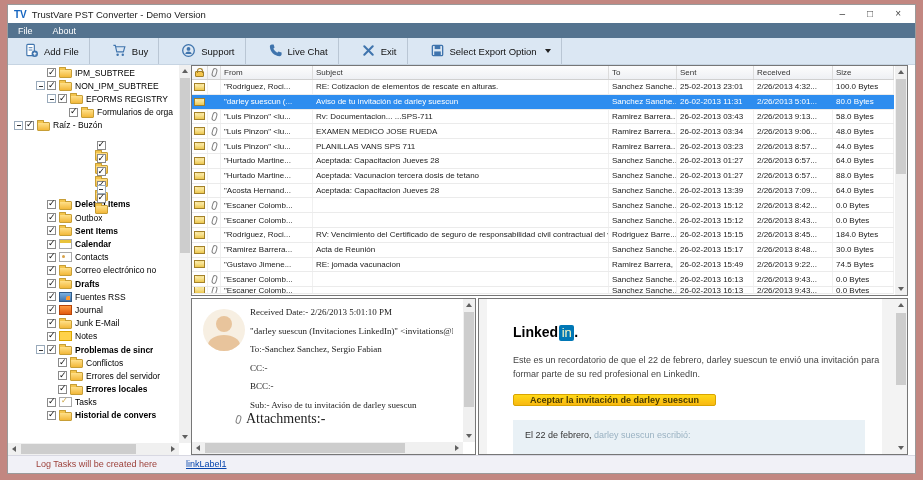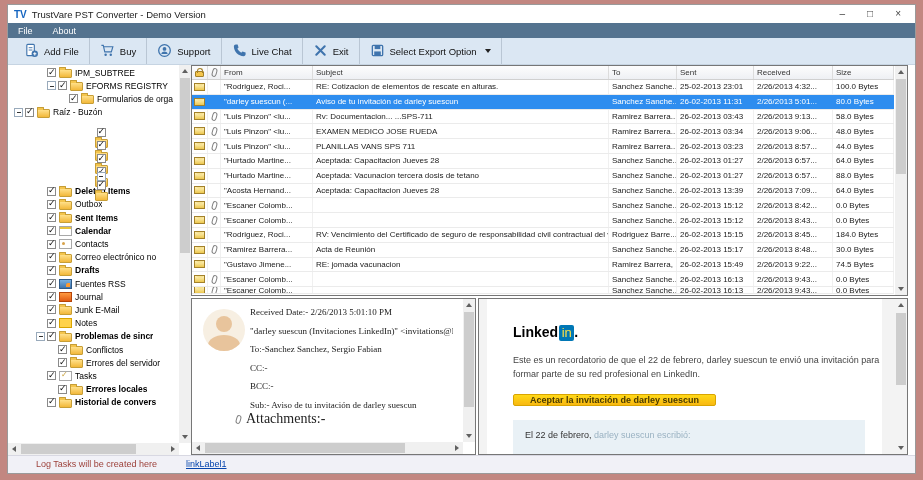--- a/index.html
+++ b/index.html
@@ -12,21 +12,21 @@
   .app-logo{color:#1565c0;font-weight:bold;font-size:10px;margin-right:5px;}
   .title{font-size:9.5px;color:#222;}
   .win-controls{margin-left:auto;display:flex;gap:22px;color:#444;font-size:10px;line-height:10px;padding-right:8px;}
   .win-controls span{cursor:default;}
 
   
   .menubar{height:15px;background:#54738f;display:flex;align-items:center;padding-left:10px;gap:20px;flex:none;}
   .menu-item{color:#fff;font-size:9px;}
 
   
-  .toolbar{height:27px;background:#dbe7f3;display:flex;align-items:stretch;padding-left:6px;flex:none;border-bottom:1px solid #c6d4e2;}
+  .toolbar{height:27px;background:#dbe7f3;display:flex;align-items:stretch;padding-left:6px;flex:none;border-bottom:1px solid #c6d4e2;gap:12px;}
   .tb-btn{display:flex;align-items:center;gap:5px;padding:0 10px;font-size:9.5px;color:#111;border-right:1px solid #b9c6d4;}
   .tb-btn svg{width:15px;height:15px;}
   .dd-arrow{width:0;height:0;border-left:3.5px solid transparent;border-right:3.5px solid transparent;border-top:4px solid #222;margin-left:3px;}
 
   
   .main{flex:1;display:flex;min-height:0;padding-right:7px;position:relative;}
 
   
   .tree-panel{width:183px;flex:none;position:relative;background:#fff;overflow:hidden;}
   .tree-scroll{position:absolute;left:0;top:1px;right:12px;bottom:12px;overflow:hidden;}
@@ -99,21 +99,21 @@
   .pv-left{width:285px;flex:none;border:1px solid #767676;background:#fff;position:relative;overflow:hidden;}
   .pv-fields{position:absolute;left:58px;top:8px;right:22px;font-family:"Liberation Serif","DejaVu Serif",serif;font-size:9px;color:#222;}
   .pv-line{margin-bottom:8.5px;white-space:nowrap;overflow:hidden;}
   .pv-attach{position:absolute;left:44px;top:112px;display:flex;align-items:center;gap:5px;font-family:"Liberation Serif","DejaVu Serif",serif;font-size:14px;color:#222;}
   .avatar{position:absolute;left:11px;top:10px;width:42px;height:42px;border-radius:50%;background:#f7efe2;overflow:hidden;}
   .avatar::before{content:"";position:absolute;left:13px;top:7px;width:16px;height:16px;border-radius:50%;background:#e8c49c;}
   .avatar::after{content:"";position:absolute;left:5px;top:26px;width:32px;height:20px;border-radius:50% 50% 0 0;background:#e8c49c;}
   .pv-right{flex:1;border:1px solid #767676;background:#f3f3f3;position:relative;overflow:hidden;min-width:0;}
   .lk-wrap{position:absolute;left:8px;top:0;bottom:0;right:25px;background:#fff;padding:24px 0 0 26px;}
   .lk-logo{font-size:14px;font-weight:bold;color:#000;}
-  .lk-in{background:#0077b5;color:#fde047;padding:0 2.5px 1px 2.5px;border-radius:2px;margin-left:1px;font-size:13px;}
+  .lk-in{background:#0077b5;color:#fef9c3;padding:0 2.5px 1px 2.5px;border-radius:2px;margin-left:1px;font-size:13px;}
   .lk-intro{width:378px;font-size:9px;color:#444;line-height:1.55;margin-top:13px;}
   .lk-btn{display:inline-block;margin-top:12px;background:linear-gradient(#ffd918,#f8b811);border:1px solid #d9a400;border-radius:2px;padding:0 16px;font-size:9px;font-weight:bold;color:#4a3a00;}
   .lk-quote{margin-top:13px;background:#e9f1f6;padding:9px 12px;width:352px;font-size:9px;color:#333;line-height:1.5;}
   .lk-quote .qhead{margin-bottom:9px;}
   .lt{color:#9ab2c2;margin-top:17px;}
 
   
   .statusbar{height:18px;flex:none;background:#f1f1f7;border-top:1px solid #d8d8e2;position:relative;font-size:9px;}
   .status-msg{position:absolute;left:28px;top:3px;color:#9c3f38;}
   .status-link{position:absolute;left:178px;top:3px;color:#0645ad;text-decoration:underline;}
@@ -194,20 +194,26 @@
       <div class="tree-panel">
         <div class="tree-scroll">
 
             <div class="tree-item" data-level="3">
               <span class="exp" style="visibility: hidden;"></span>
               <span class="cb"></span>
               <span class="ticon" data-icon="folder"></span>
               <span class="tlabel">IPM_SUBTREE</span>
             </div>
 
+            <div class="tree-item" data-level="3">
+              <span class="exp"></span>
+              <span class="cb"></span>
+              <span class="ticon" data-icon="folder"></span>
+              <span class="tlabel">NON_IPM_SUBTREE</span>
+            </div>
 
             <div class="tree-item" data-level="4">
               <span class="exp"></span>
               <span class="cb"></span>
               <span class="ticon" data-icon="folder"></span>
               <span class="tlabel">EFORMS REGISTRY</span>
             </div>
 
             <div class="tree-item" data-level="5">
               <span class="exp" style="visibility: hidden;"></span>
@@ -350,32 +356,32 @@
               <span class="tlabel">Conflictos</span>
             </div>
 
             <div class="tree-item" data-level="4">
               <span class="exp" style="visibility: hidden;"></span>
               <span class="cb"></span>
               <span class="ticon" data-icon="folder"></span>
               <span class="tlabel">Errores del servidor</span>
             </div>
 
+            <div class="tree-item bold" data-level="4">
+              <span class="exp" style="visibility: hidden;"></span>
+              <span class="cb"></span>
+              <span class="ticon" data-icon="folder"></span>
+              <span class="tlabel">Errores locales</span>
+            </div>
+
             <div class="tree-item" data-level="3">
               <span class="exp" style="visibility: hidden;"></span>
               <span class="cb"></span>
               <span class="ticon" data-icon="tasks"></span>
               <span class="tlabel">Tasks</span>
-            </div>
-
-            <div class="tree-item bold" data-level="4">
-              <span class="exp" style="visibility: hidden;"></span>
-              <span class="cb"></span>
-              <span class="ticon" data-icon="folder"></span>
-              <span class="tlabel">Errores locales</span>
             </div>
 
             <div class="tree-item bold" data-level="3">
               <span class="exp" style="visibility: hidden;"></span>
               <span class="cb"></span>
               <span class="ticon" data-icon="folder"></span>
               <span class="tlabel">Historial de convers</span>
             </div>
 
             <div class="tree-item clipped" data-level="2">

